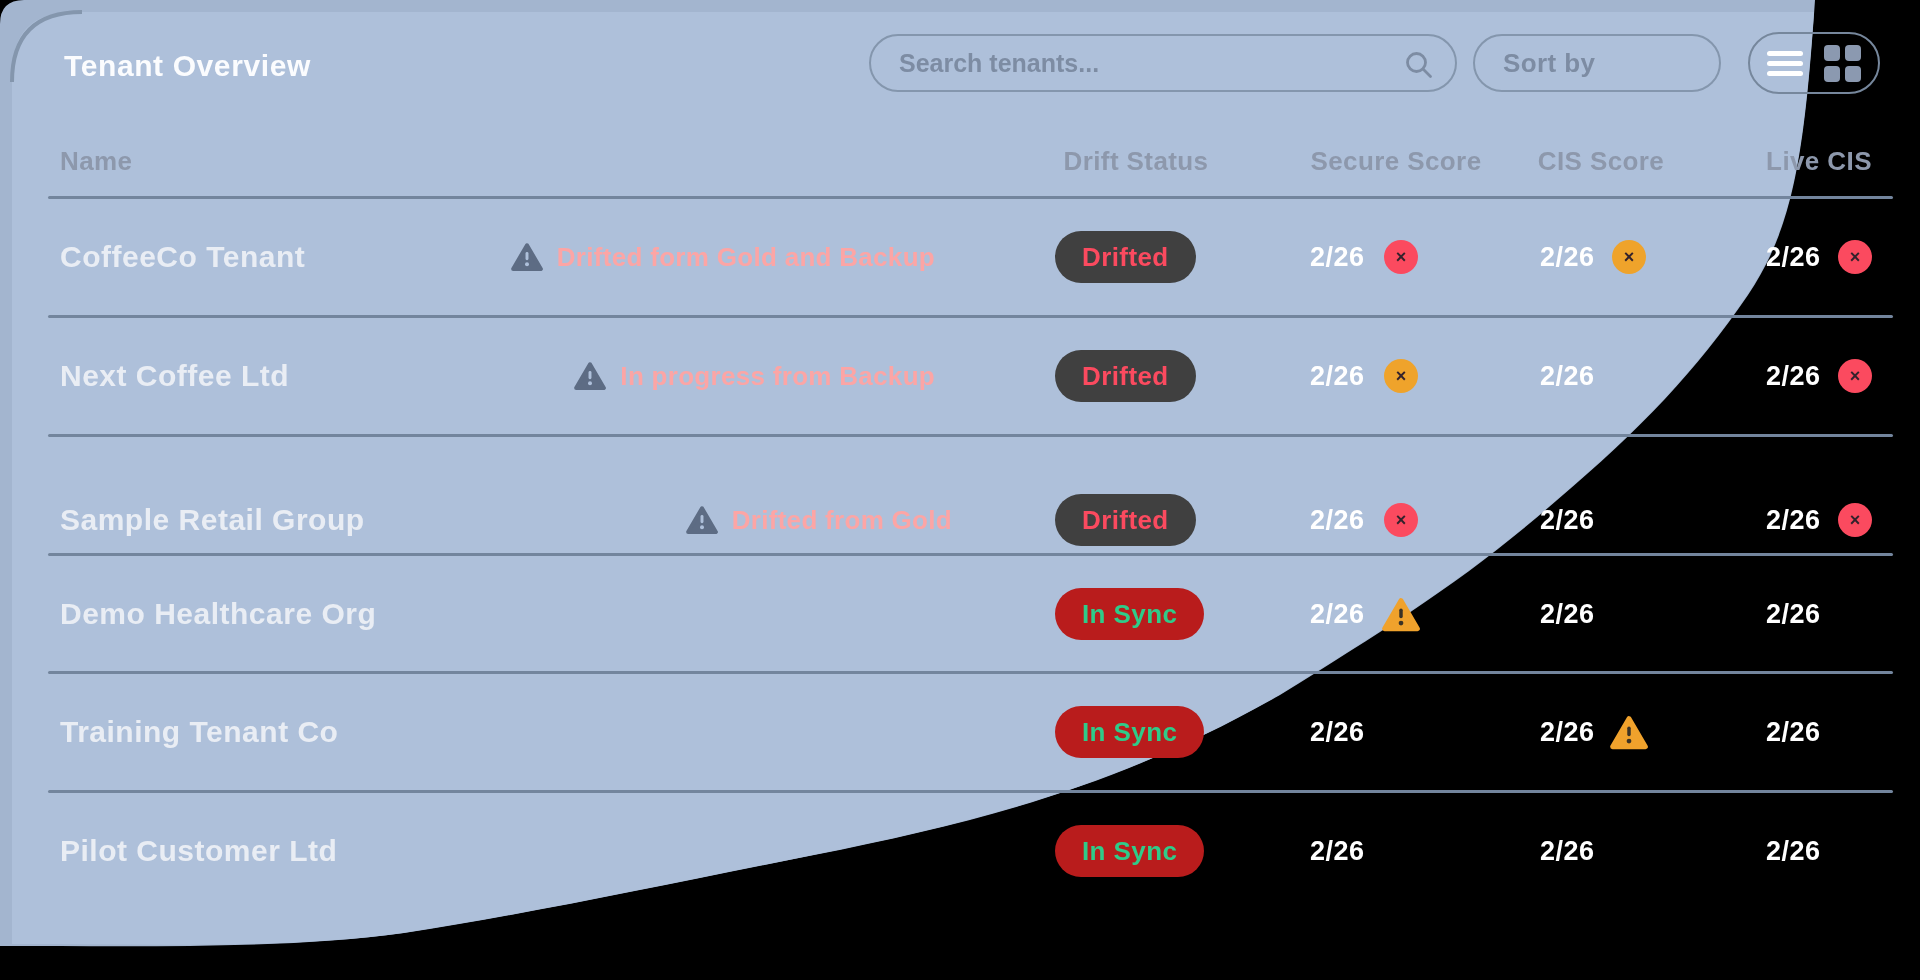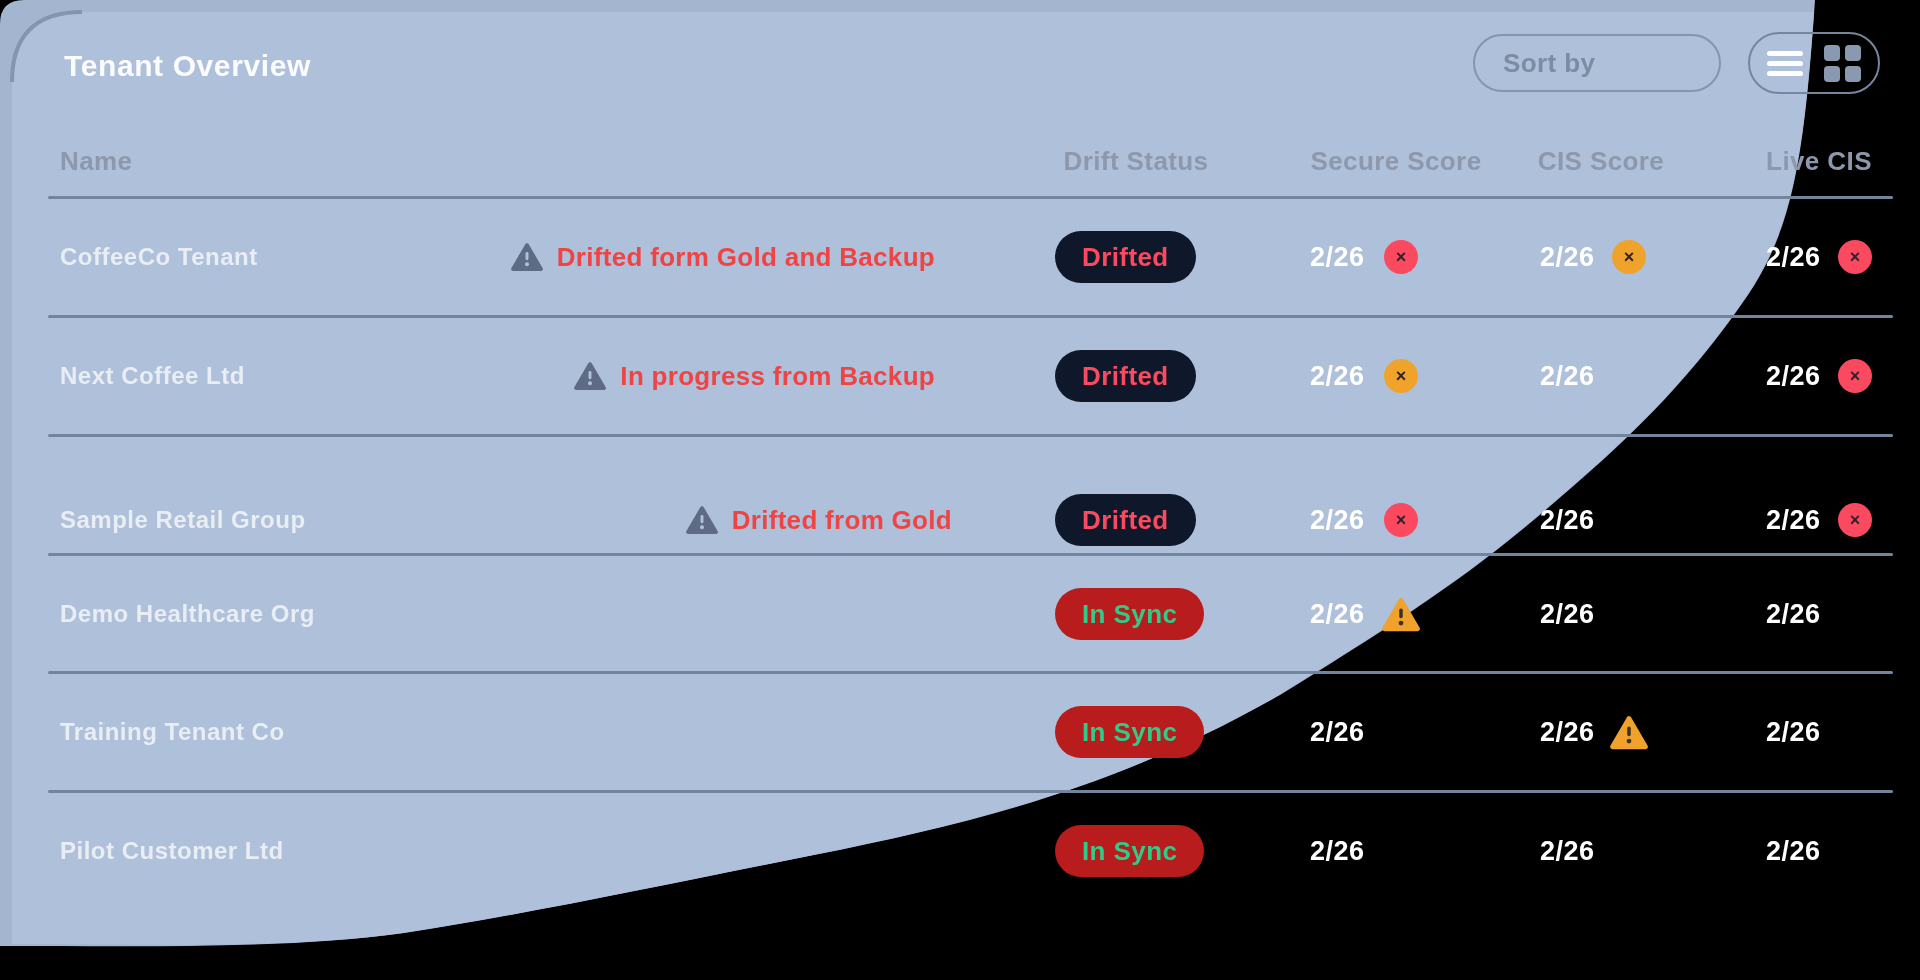--- a/index.html
+++ b/index.html
@@ -36,28 +36,28 @@
   .th.c0{left:60px;}
   .th.c1{left:1136px;transform:translateX(-50%);}
   .th.c2{left:1396px;transform:translateX(-50%);}
   .th.c3{left:1601px;transform:translateX(-50%);}
   .th.c4{left:1819px;transform:translateX(-50%);}
 
   .sep{position:absolute;left:48px;width:1845px;height:3px;background:#73859d;border-radius:2px;}
 
   .row{position:absolute;left:0;width:1920px;height:74px;cursor:pointer;}
   .cell-name{position:absolute;left:60px;top:0;height:74px;display:flex;align-items:center;
-             font-size:24px;font-weight:600;color:#e9edf4;letter-spacing:.5px;white-space:nowrap;}
+             font-size:30px;font-weight:600;color:#e9edf4;letter-spacing:.5px;white-space:nowrap;}
   .warn-group{position:absolute;right:985px;top:0;height:74px;display:flex;align-items:center;
               gap:14px;white-space:nowrap;}
-  .warn-text{font-size:26px;font-weight:600;color:#ef4444;letter-spacing:.3px;}
+  .warn-text{font-size:26px;font-weight:600;color:#fca5a5;letter-spacing:.3px;}
   .pill{position:absolute;left:1055px;top:11px;height:52px;border-radius:26px;
         display:inline-flex;align-items:center;padding:0 27px;font-size:26px;font-weight:700;
         letter-spacing:.4px;}
-  .pill.drifted{background:#0f172a;color:#fb4a5f;}
+  .pill.drifted{background:#404040;color:#fb4a5f;}
   .pill.in-sync{background:#b91c1c;color:#2fcb89;}
   .score{position:absolute;top:0;height:74px;display:flex;align-items:center;
          font-size:27px;font-weight:700;color:#ffffff;letter-spacing:.5px;}
   .score.secure{left:1310px;} .score.cis{left:1540px;} .score.live{left:1766px;}
   .badge-slot{position:absolute;top:0;height:74px;width:38px;display:flex;align-items:center;
               justify-content:center;}
   .badge-slot.secure{left:1382px;} .badge-slot.cis{left:1610px;} .badge-slot.live{left:1836px;}
   .badge{width:34px;height:34px;border-radius:50%;display:flex;align-items:center;
          justify-content:center;font-size:18px;font-weight:700;color:#33222c;line-height:1;}
   .badge.red{background:#fb4a5f;}
@@ -69,20 +69,27 @@
 <div class="stage">
 
   <svg class="bg-svg" width="1920" height="980" viewBox="0 0 1920 980">
     <path fill="#a3b5cf" d="M 24 0 L 1815 0 C 1804 162 1792 229 1748 295 C 1696 371 1642 428 1556 501 C 1464 581 1392 625 1280 695 C 1122 785 984 821 814 855 C 664 885 544 911 404 933 C 291 949 151 946 0 946 L 0 24 Q 0 0 24 0 Z"></path>
     <path fill="#aec0da" d="M 74 12 L 1814 12 C 1803 162 1791 229 1747 295 C 1695 371 1641 428 1555 501 C 1463 581 1391 625 1279 695 C 1121 785 983 821 813 855 C 663 885 543 911 403 933 C 290 949 150 944 12 944 L 12 74 Q 12 12 74 12 Z"></path>
     <path fill="none" stroke="#8496ad" stroke-width="4" d="M 12 82 Q 12 12 82 12"></path>
   </svg>
 
   <div class="title">Tenant Overview</div>
 
+  <div class="search-box">
+    <input type="text" placeholder="Search tenants..." style="">
+    <svg class="search-icon" width="32" height="32" viewBox="0 0 32 32" fill="none">
+      <circle cx="13.5" cy="13.5" r="9" stroke="#7d8ca3" stroke-width="2.8"></circle>
+      <line x1="20.5" y1="20.5" x2="27.5" y2="27.5" stroke="#7d8ca3" stroke-width="2.8" stroke-linecap="round"></line>
+    </svg>
+  </div>
 
   <div class="sort-box">
     <span class="sort-label">Sort by</span>
   </div>
 
   <div class="view-toggle">
     <div class="list-btn">
       <span></span>
         <span></span>
         <span></span>

